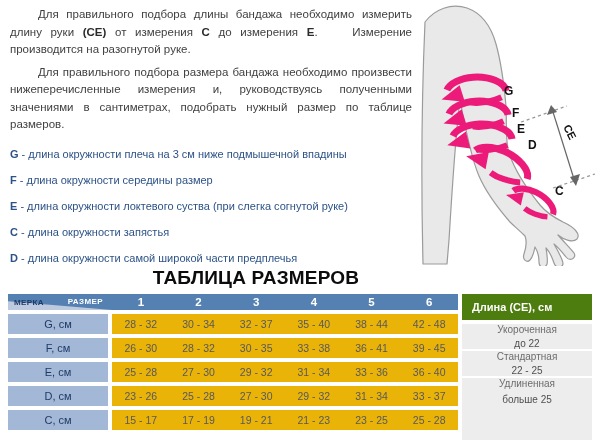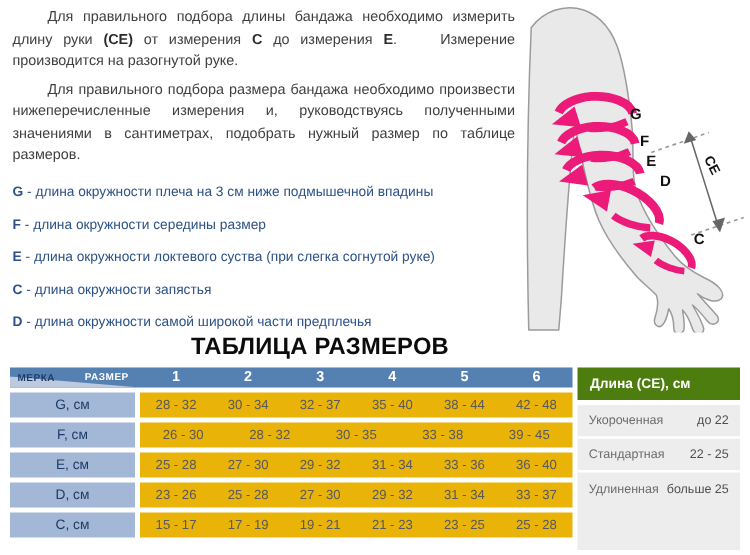--- a/index.html
+++ b/index.html
@@ -47,21 +47,21 @@
   .rvals { flex:1; margin-left:4px; background:#eab308; display:flex; }
   .cell { flex:1; display:flex; align-items:center; justify-content:center;
     font-size:10.5px; color:#57595c; }
 
   
   .panel { position:absolute; left:462px; top:294px; width:130px; }
   .panel-head { height:26px; background:#4d7c0f; color:#ffffff; font-size:11px;
     font-weight:700; display:flex; align-items:center; padding-left:10px; box-sizing:border-box; }
   .panel-body { margin-top:4px; background:#ededed; height:116px; }
   .prow { box-sizing:border-box; height:27px; display:flex; align-items:center;
-    justify-content:space-between; padding:0 9px; font-size:10px; }
+    justify-content:space-between; padding:0 9px; font-size:10px;flex-direction:column; }
   .prow.sep { border-bottom:2px solid #ffffff; }
   .plabel { color:#6c6c6c; }
   .pval { color:#4f4f4f; }
 </style>
 </head>
 <body>
 
 <div class="page">
 
   <div class="intro">
@@ -158,20 +158,21 @@
         <div class="cell">42 - 48</div>
       </div>
     </div>
     <div class="trow">
       <div class="rlabel">F, см</div>
       <div class="rvals">
         <div class="cell">26 - 30</div>
         <div class="cell">28 - 32</div>
         <div class="cell">30 - 35</div>
         <div class="cell">33 - 38</div>
+        <div class="cell">36 - 41</div>
         <div class="cell">39 - 45</div>
       </div>
     </div>
     <div class="trow">
       <div class="rlabel">E, см</div>
       <div class="rvals">
         <div class="cell">25 - 28</div>
         <div class="cell">27 - 30</div>
         <div class="cell">29 - 32</div>
         <div class="cell">31 - 34</div>

